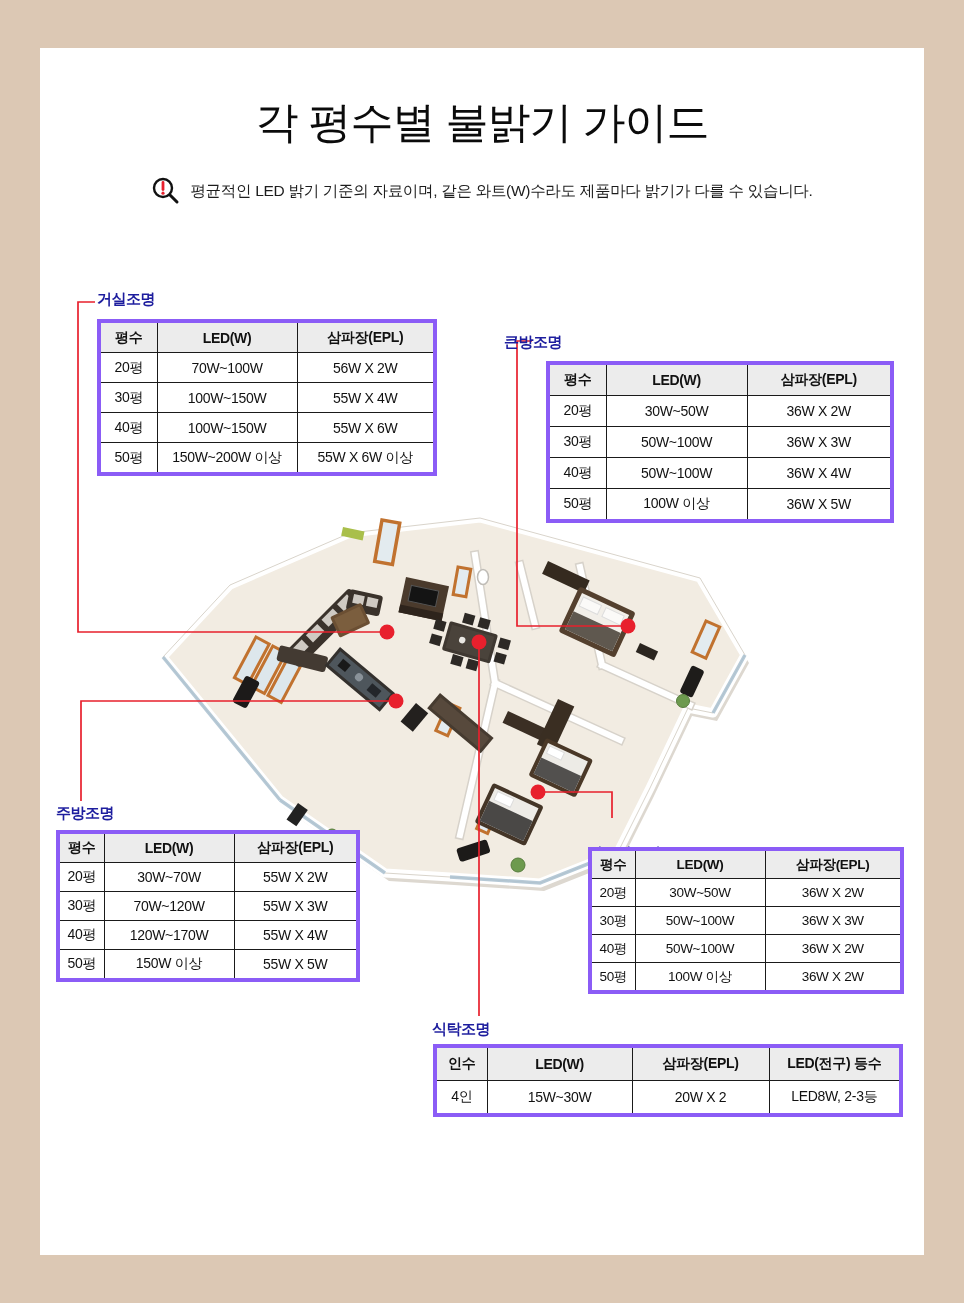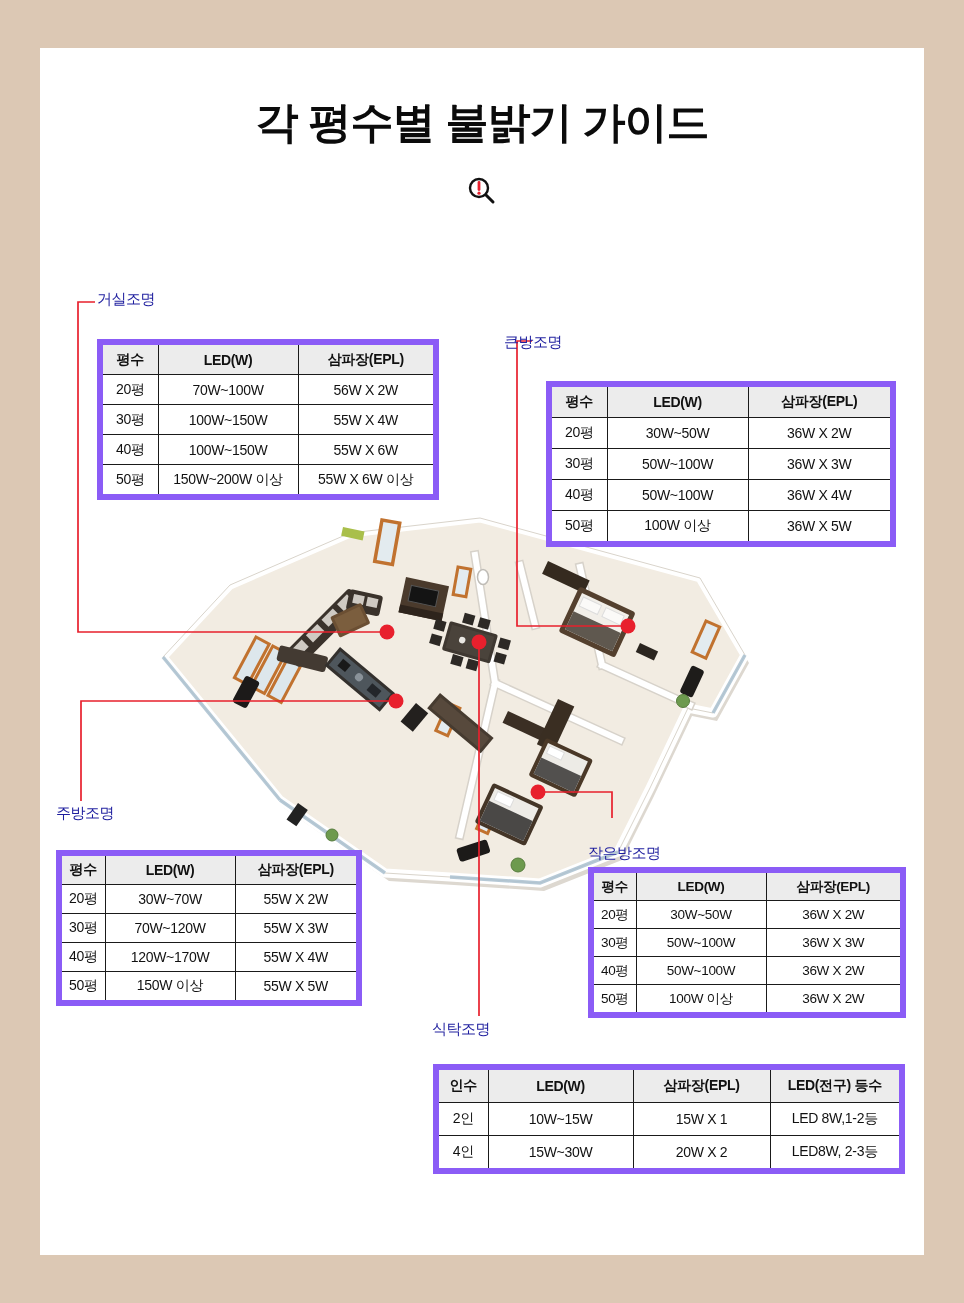--- a/index.html
+++ b/index.html
@@ -8,36 +8,36 @@
     background:#dcc8b4;
     font-family:"Liberation Sans","DejaVu Sans",sans-serif;
     color:#111;
   }
   .panel{
     position:absolute;left:40px;top:48px;width:884px;height:1207px;
     background:#ffffff;
   }
   .page-title{
     position:absolute;left:0;right:0;top:94px;margin:0;
-    text-align:center;font-size:43px;font-weight:700;letter-spacing:-1px;color:#0b0b0b;
+    text-align:center;font-size:43px;font-weight:400;letter-spacing:-1px;color:#0b0b0b;
   }
   .notice{
     position:absolute;left:0;right:0;top:176px;
     display:flex;align-items:center;justify-content:center;gap:9px;
   }
   .notice-icon{width:30px;height:30px;flex:0 0 auto;}
   .notice-text{font-size:15.5px;color:#1c1c1c;letter-spacing:-0.3px;}
 
   .tlabel{
-    position:absolute;font-size:15px;font-weight:400;color:#1d1d9e;letter-spacing:-0.5px;
+    position:absolute;font-size:15px;font-weight:700;color:#1d1d9e;letter-spacing:-0.5px;
     z-index:30;
   }
   table.tbl{
     position:absolute;border-collapse:collapse;table-layout:fixed;
-    background:#fff;border:6px solid #8b5cf6;z-index:30;margin-top:20px;
+    background:#fff;border:4px solid #8b5cf6;z-index:30;
   }
   table.tbl th,table.tbl td{
     border:1px solid #1a1a1a;text-align:center;vertical-align:middle;
     font-size:14px;color:#111;padding:0 2px;white-space:nowrap;
     font-weight:400;letter-spacing:-0.3px;
   }
   table.tbl th{background:#ececec;font-weight:700;}
   #tbl-living   {left:97px;  top:319px; width:336px;}
   #tbl-living th,#tbl-living td{height:29px;}
   #tbl-bigroom  {left:546px; top:361px; width:344px;}
@@ -65,20 +65,21 @@
 
 <h1 class="page-title">각 평수별 불밝기 가이드</h1>
 
 <div class="notice">
   <svg class="notice-icon" viewBox="0 0 30 30">
     <circle cx="12" cy="12" r="9" fill="none" stroke="#111" stroke-width="2.4"></circle>
     <line x1="19" y1="19" x2="26" y2="26" stroke="#111" stroke-width="3" stroke-linecap="round"></line>
     <line x1="12" y1="6.5" x2="12" y2="13.5" stroke="#e8202d" stroke-width="2.8" stroke-linecap="round"></line>
     <circle cx="12" cy="17.2" r="1.6" fill="#e8202d"></circle>
   </svg>
+  <span class="notice-text">평균적인 LED 밝기 기준의 자료이며, 같은 와트(W)수라도 제품마다 밝기가 다를 수 있습니다.</span>
 </div>
 
 <svg id="floorplan" viewBox="0 0 660 390">
 
   <polygon points="204,38 554,81 599,158 567,216 542,211 504,291 472,355 394,386 304,380 239,376 134,303 17,160 84,88" fill="#ddd8d0"></polygon>
 
   <polygon points="200,28 330,13 550,73 595,150 563,208 538,203 500,283 468,347 390,378 300,372 235,368 130,295 13,152 80,80" fill="#f2ece2" stroke="#ffffff" stroke-width="9" stroke-linejoin="round"></polygon>
   <polygon points="200,28 330,13 550,73 595,150 563,208 538,203 500,283 468,347 390,378 300,372 235,368 130,295 13,152 80,80" fill="none" stroke="#d9d4cb" stroke-width="1"></polygon>
 
   <path d="M325,50 L345,178 M345,178 L310,330 M345,178 L470,235 M430,62 L452,160 M452,160 L540,200 M370,60 L385,120" stroke="#d7d2ca" stroke-width="9" fill="none" stroke-linecap="square"></path>
@@ -400,25 +401,19 @@
     <thead>
       <tr>
         <th>인수</th>
         <th>LED(W)</th>
         <th>삼파장(EPL)</th>
         <th>LED(전구) 등수</th>
       </tr>
     </thead>
     <tbody>
       <tr>
-        <td>2인</td>
-        <td>10W~15W</td>
-        <td>15W X 1</td>
-        <td>LED 8W,1-2등</td>
-      </tr>
-      <tr>
         <td>4인</td>
         <td>15W~30W</td>
         <td>20W X 2</td>
         <td>LED8W, 2-3등</td>
       </tr>
     </tbody>
   </table>
 
 </body></html>

